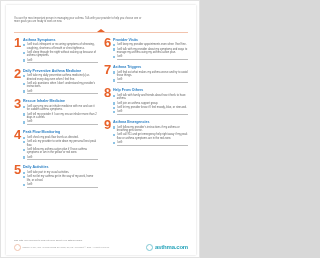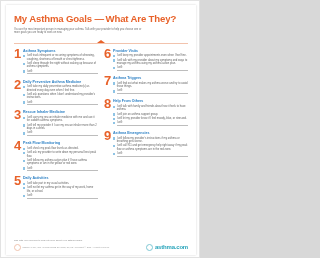--- a/index.html
+++ b/index.html
@@ -194,25 +194,20 @@
     font-weight: bold;
     letter-spacing: -0.2px;
   }
 </style>
 </head>
 <body>
 
 <div id="page">
   <div id="sheet">
 
-    <div class="title">
-      <span>My Asthma Goals</span>
-      <span class="dash">—</span>
-      <span>What Are They?</span>
-    </div>
 
     <div class="subtitle">You are the most important person in managing your asthma. Talk with your provider to help you choose one or more goals you are ready to work on now.</div>
 
     <div class="divider-wrap">
       <div class="divider-line"></div>
       <div class="divider-mark"></div>
     </div>
 
     <div class="columns">
       <div class="col" id="col-left">

